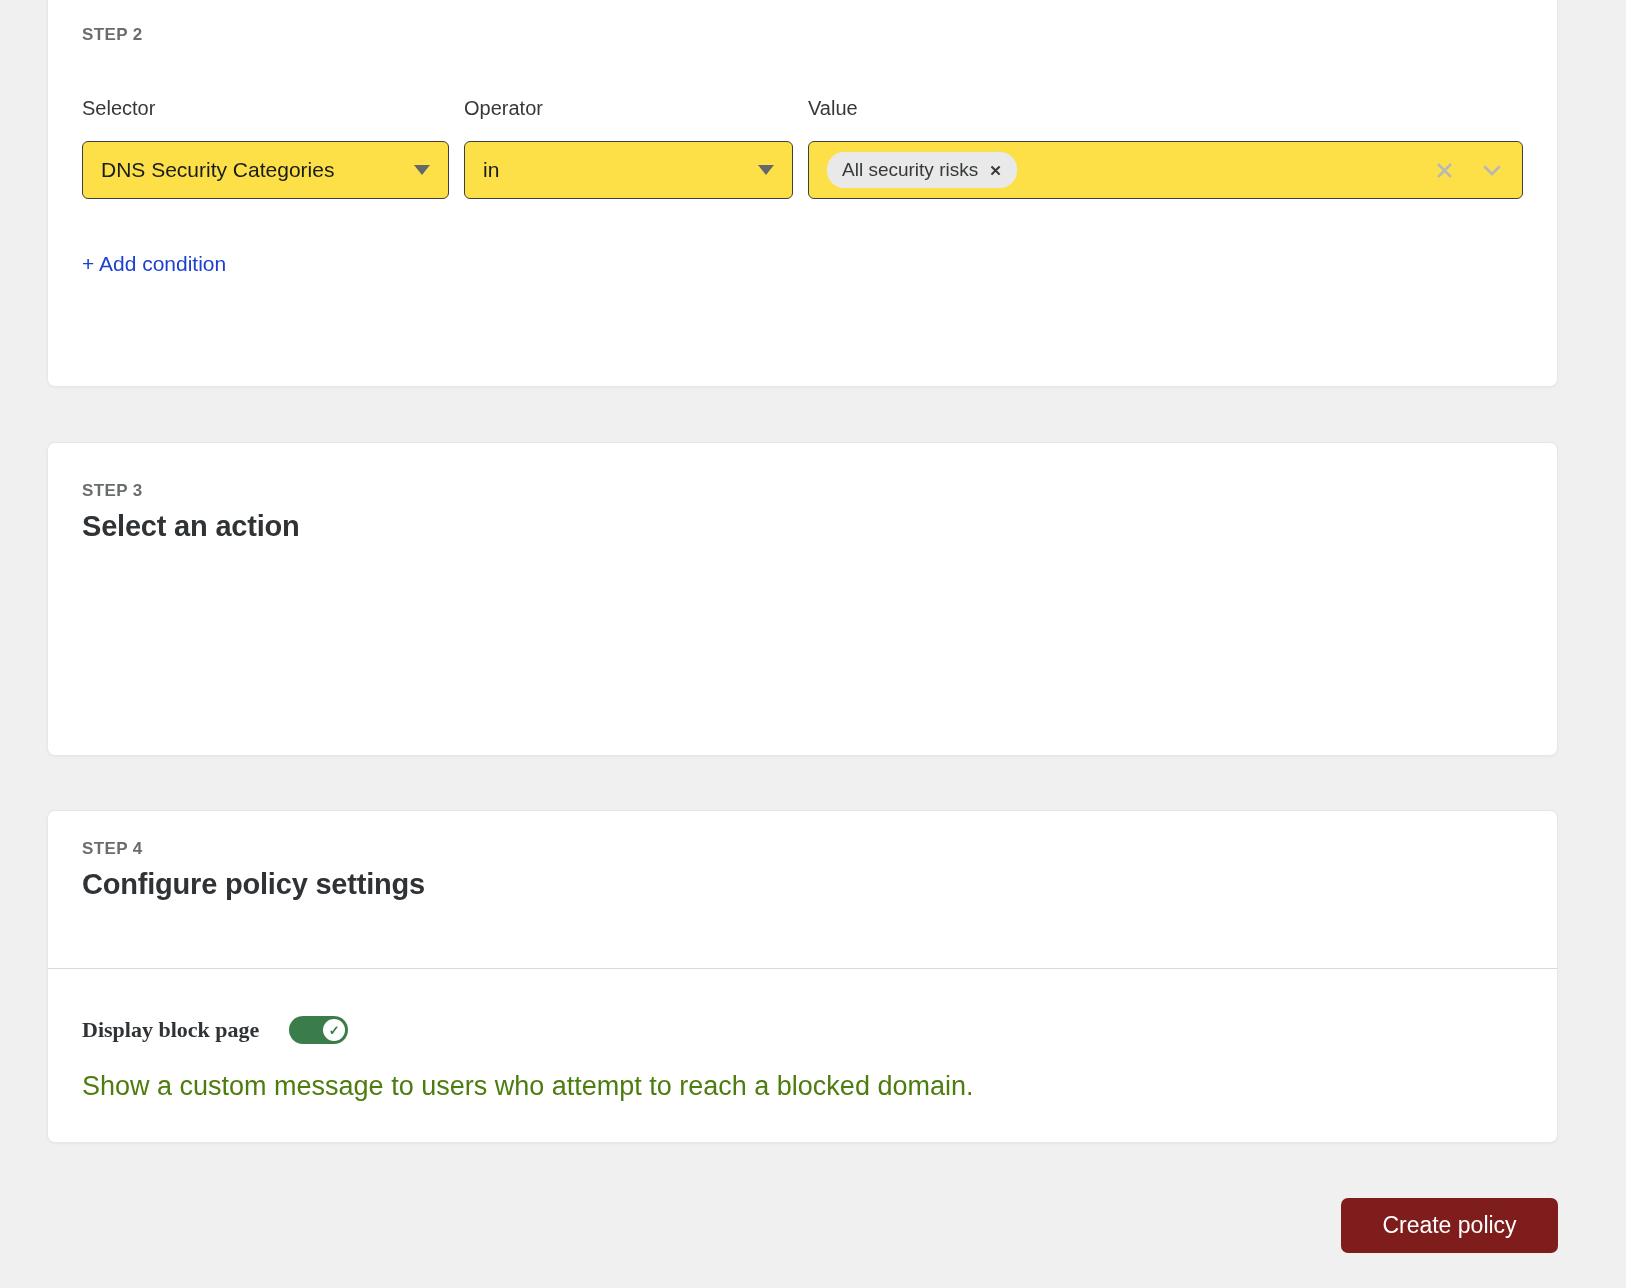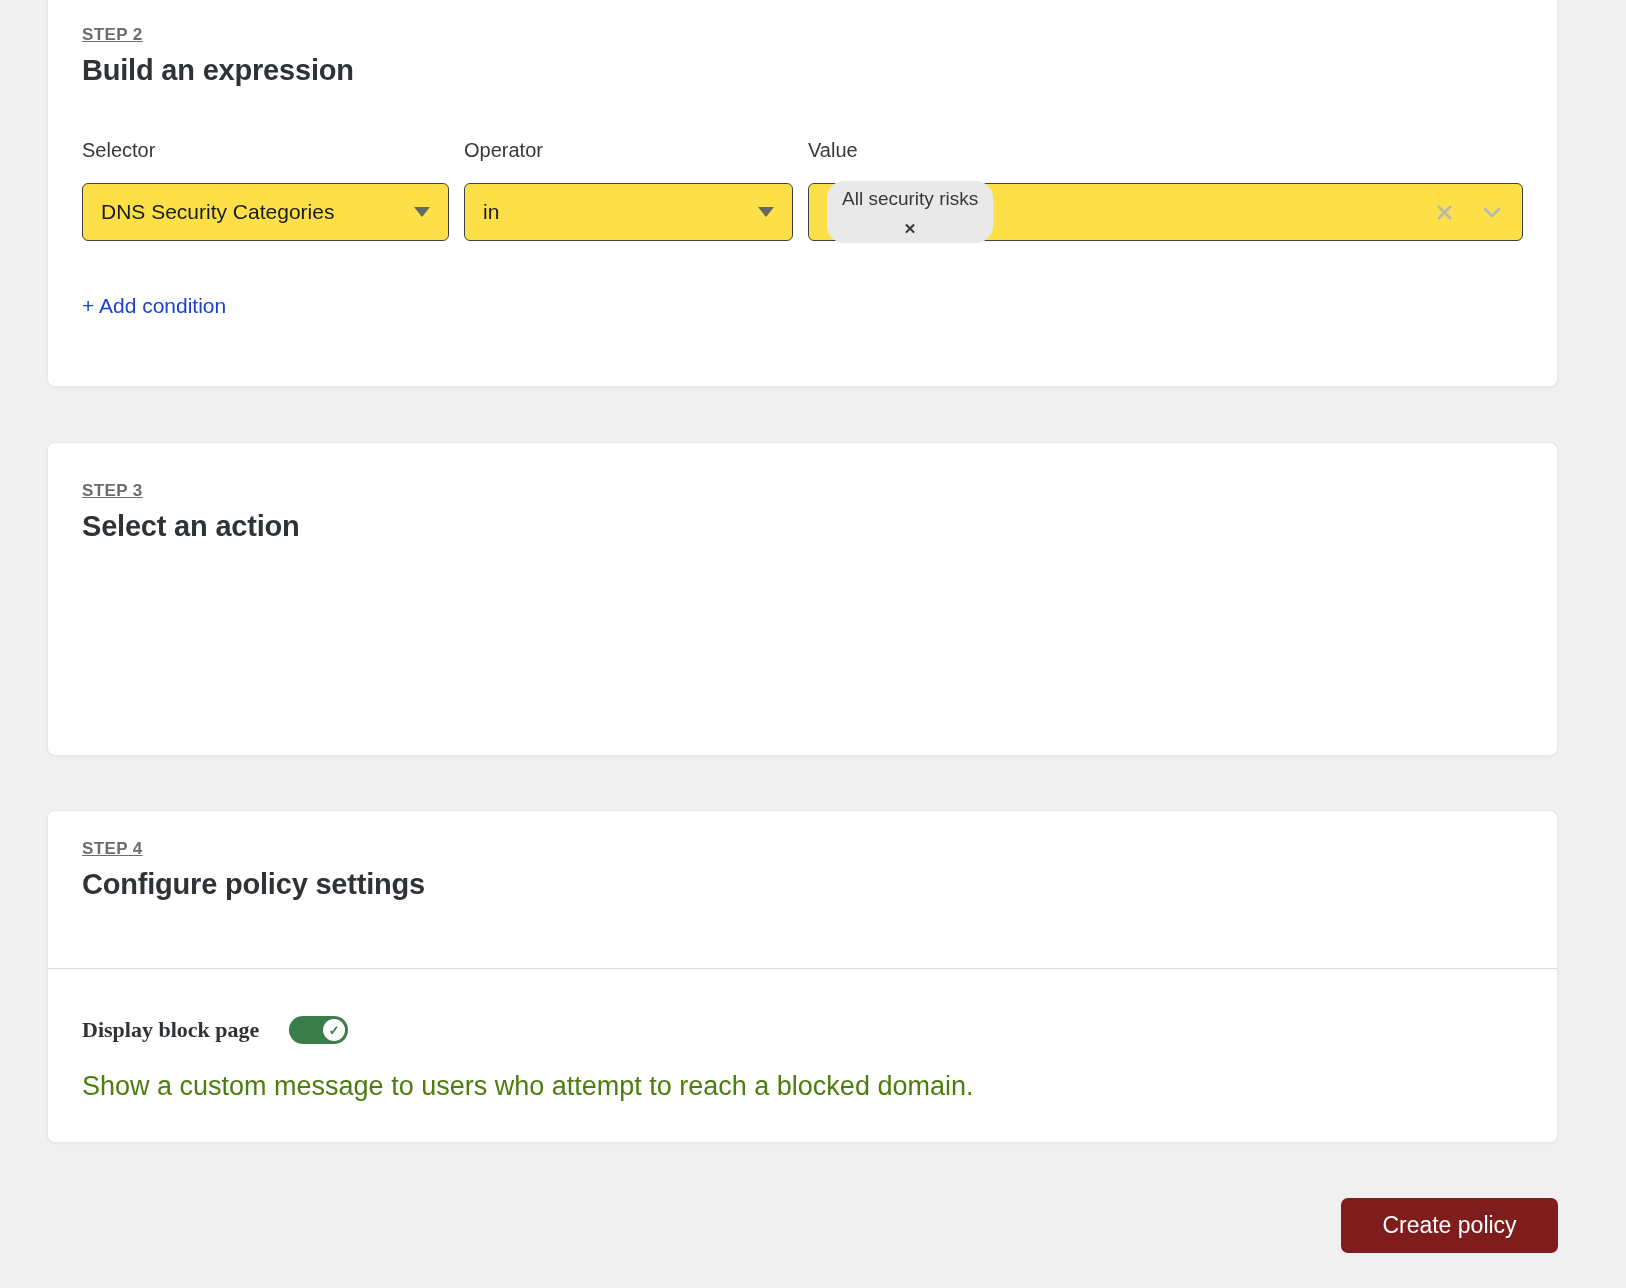--- a/index.html
+++ b/index.html
@@ -20,21 +20,20 @@
     border-radius: 8px;
     box-shadow: 0 1px 3px rgba(0,0,0,0.04);
   }
   #card-step2 { top: -80px; height: 467px; padding: 104px 34px 0 34px; }
   #card-step3 { top: 442px;  height: 314px; padding: 38px 34px 0 34px; }
   #card-step4 { top: 810px;  height: 333px; }
 
   .step-label {
     font-size: 17px; font-weight: 700; color: #6a6d6e;
     letter-spacing: 0.4px;
-    text-decoration: underline;
   }
   .card-title {
     font-size: 29px; font-weight: 700; color: #303336;
     margin-top: 9px; letter-spacing: -0.2px;
   }
   .fields-row { display: flex; gap: 15px; margin-top: 52px; }
   .col-selector { width: 367px; }
   .col-operator { width: 329px; }
   .col-value    { flex: 1; }
   .field-label { font-size: 20px; color: #36393a; margin-bottom: 21px; }
@@ -55,21 +54,21 @@
     border-left: 8px solid transparent;
     border-right: 8px solid transparent;
     border-top: 10px solid #64686a;
     flex: none;
   }
   .chip {
     display: inline-flex; align-items: center; gap: 11px;
     background: #e9e9e9;
     border-radius: 17px;
     padding: 7px 15px;
-    font-size: 19px; color: #36393a; flex-direction: column;
+    font-size: 19px; color: #36393a;
   }
   .chip-x { font-size: 15px; font-weight: 700; color: #36393a; cursor: pointer; line-height: 1; }
   .value-icons { display: flex; align-items: center; gap: 24px; margin-left: auto; }
   .value-icons svg { display: block; cursor: pointer; }
 
   .add-condition {
     display: inline-block;
     margin-top: 53px;
     font-size: 21px;
     color: #1e40d2;
@@ -112,21 +111,20 @@
     font-family: "Liberation Sans", sans-serif;
     display: flex; align-items: center; justify-content: center;
     cursor: pointer;
   }
 </style>
 </head>
 <body>
 
 <section class="card" id="card-step2">
   <div class="step-label">STEP 2</div>
-  <h1 class="card-title">Build an expression</h1>
 
   <div class="fields-row">
     <div class="col-selector">
       <div class="field-label">Selector</div>
       <div class="control">
         <span class="grow">DNS Security Categories</span>
         <span class="caret"></span>
       </div>
     </div>
 

